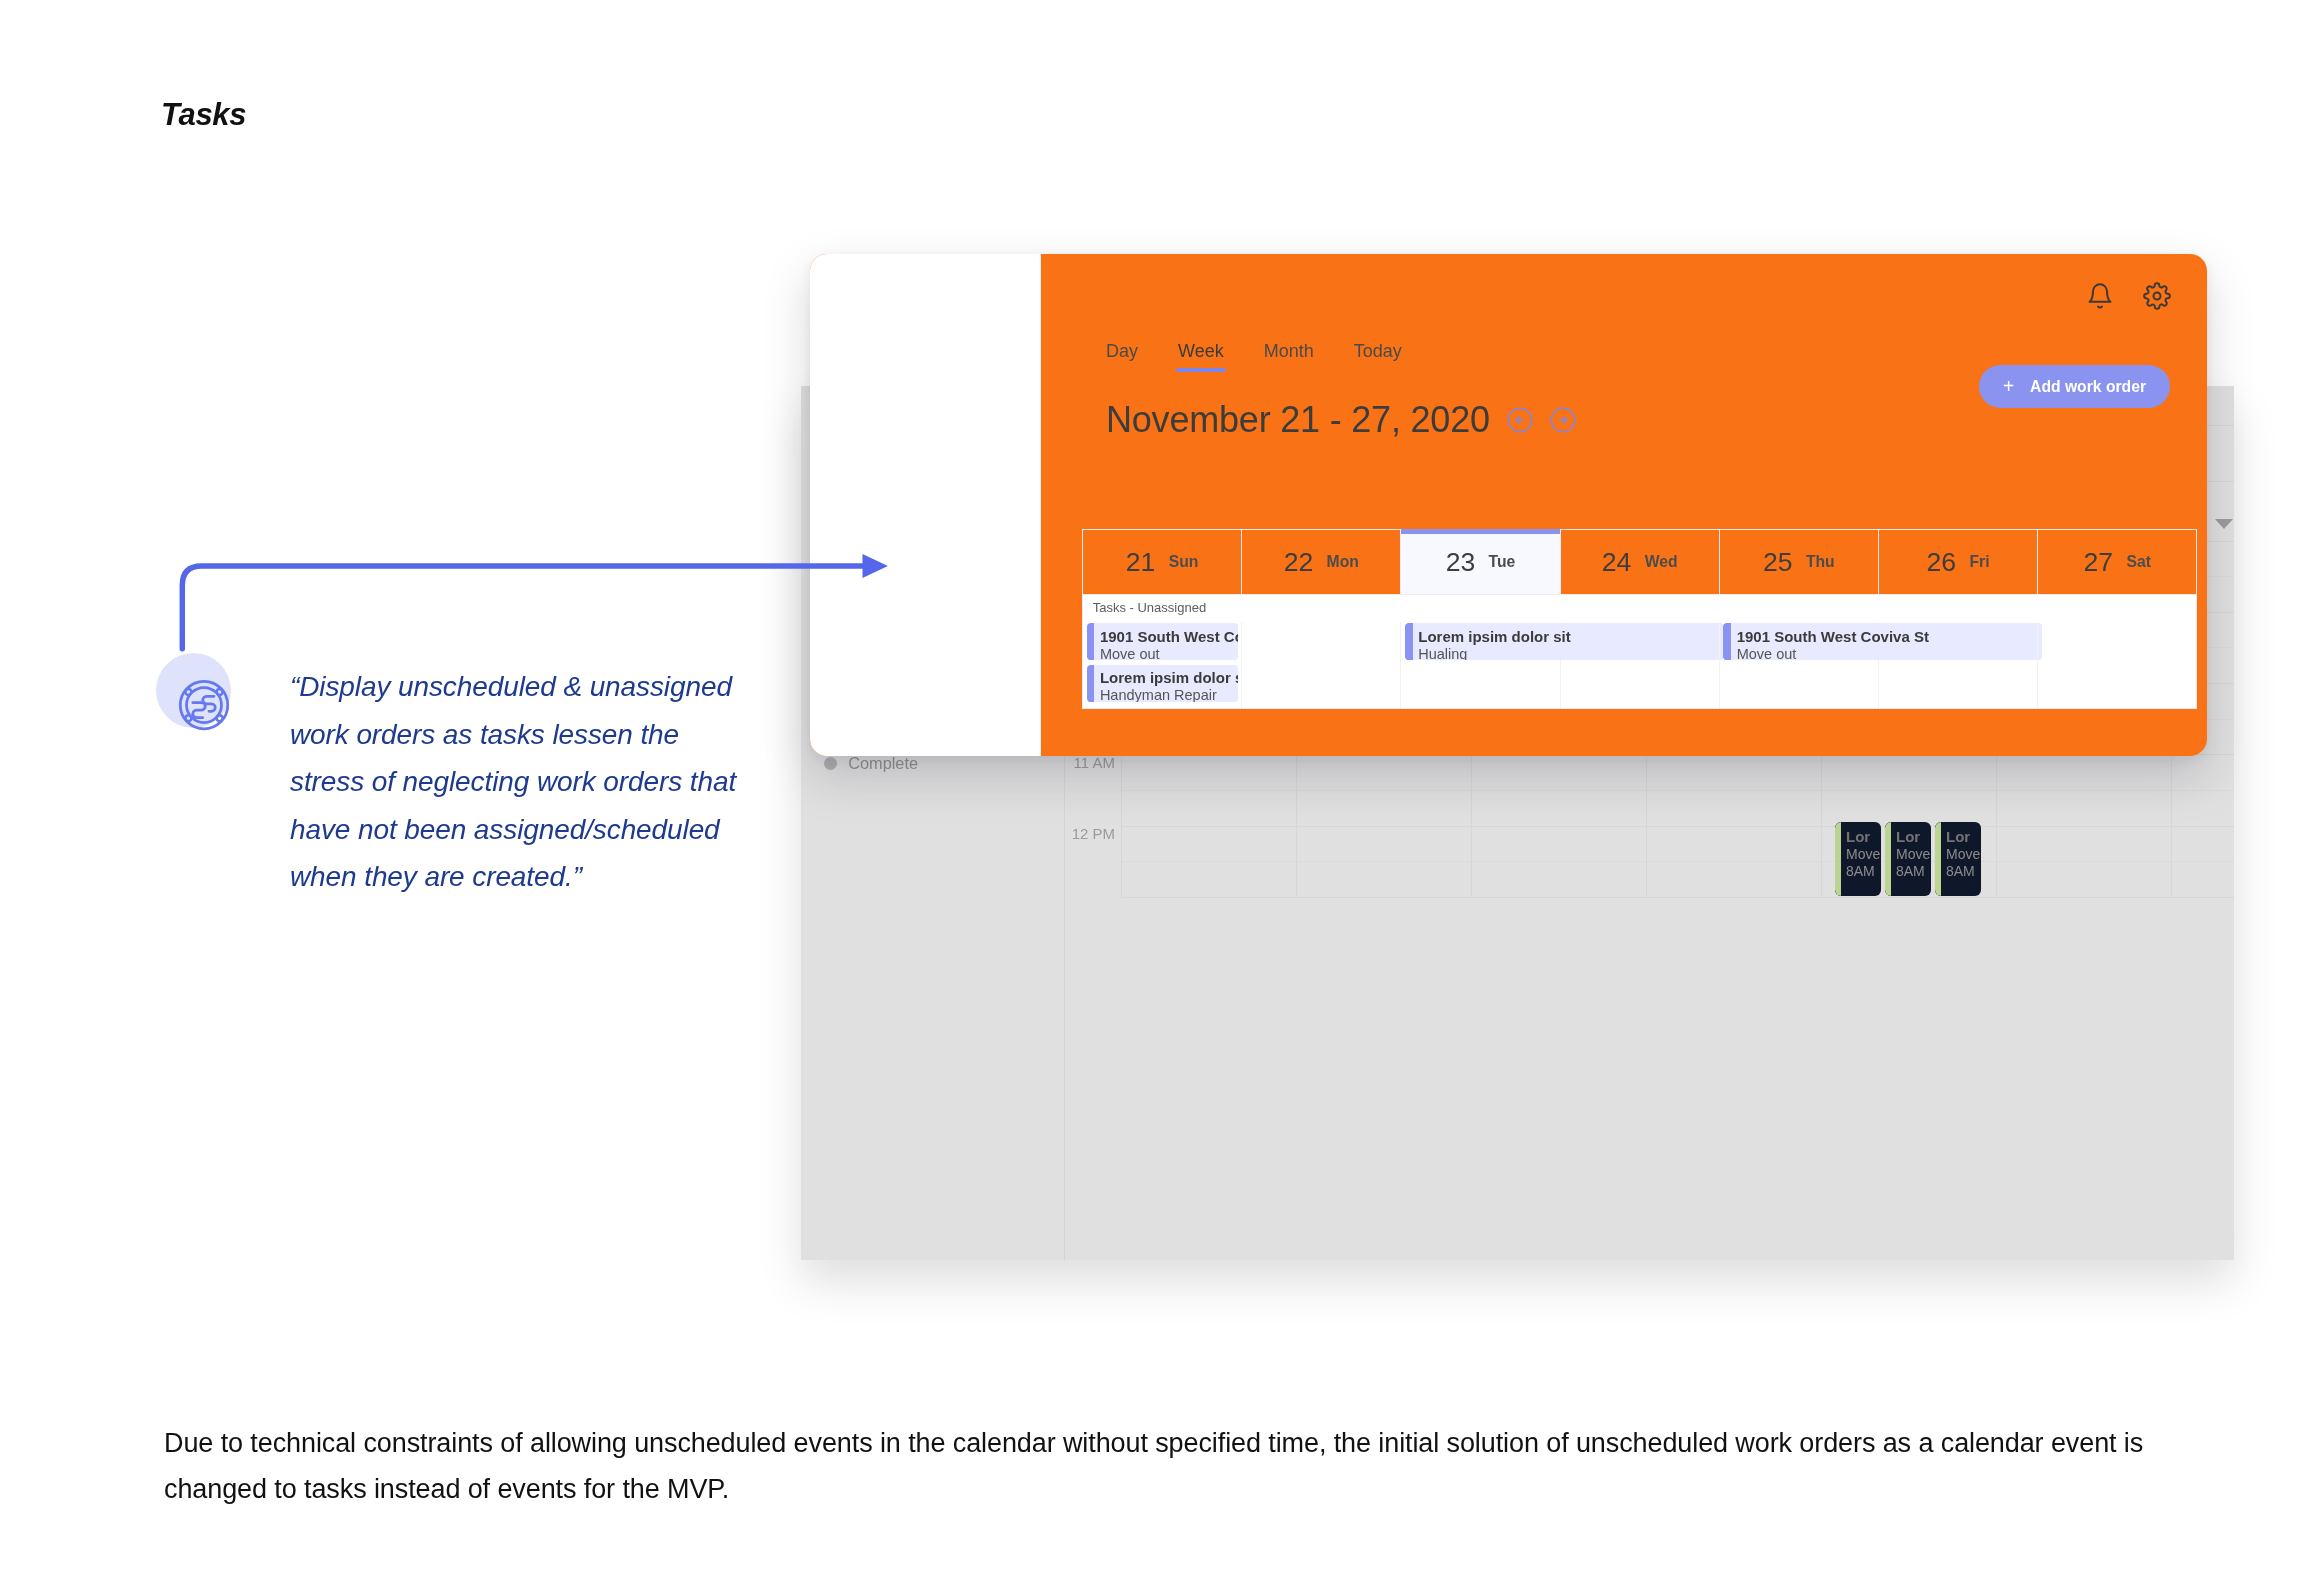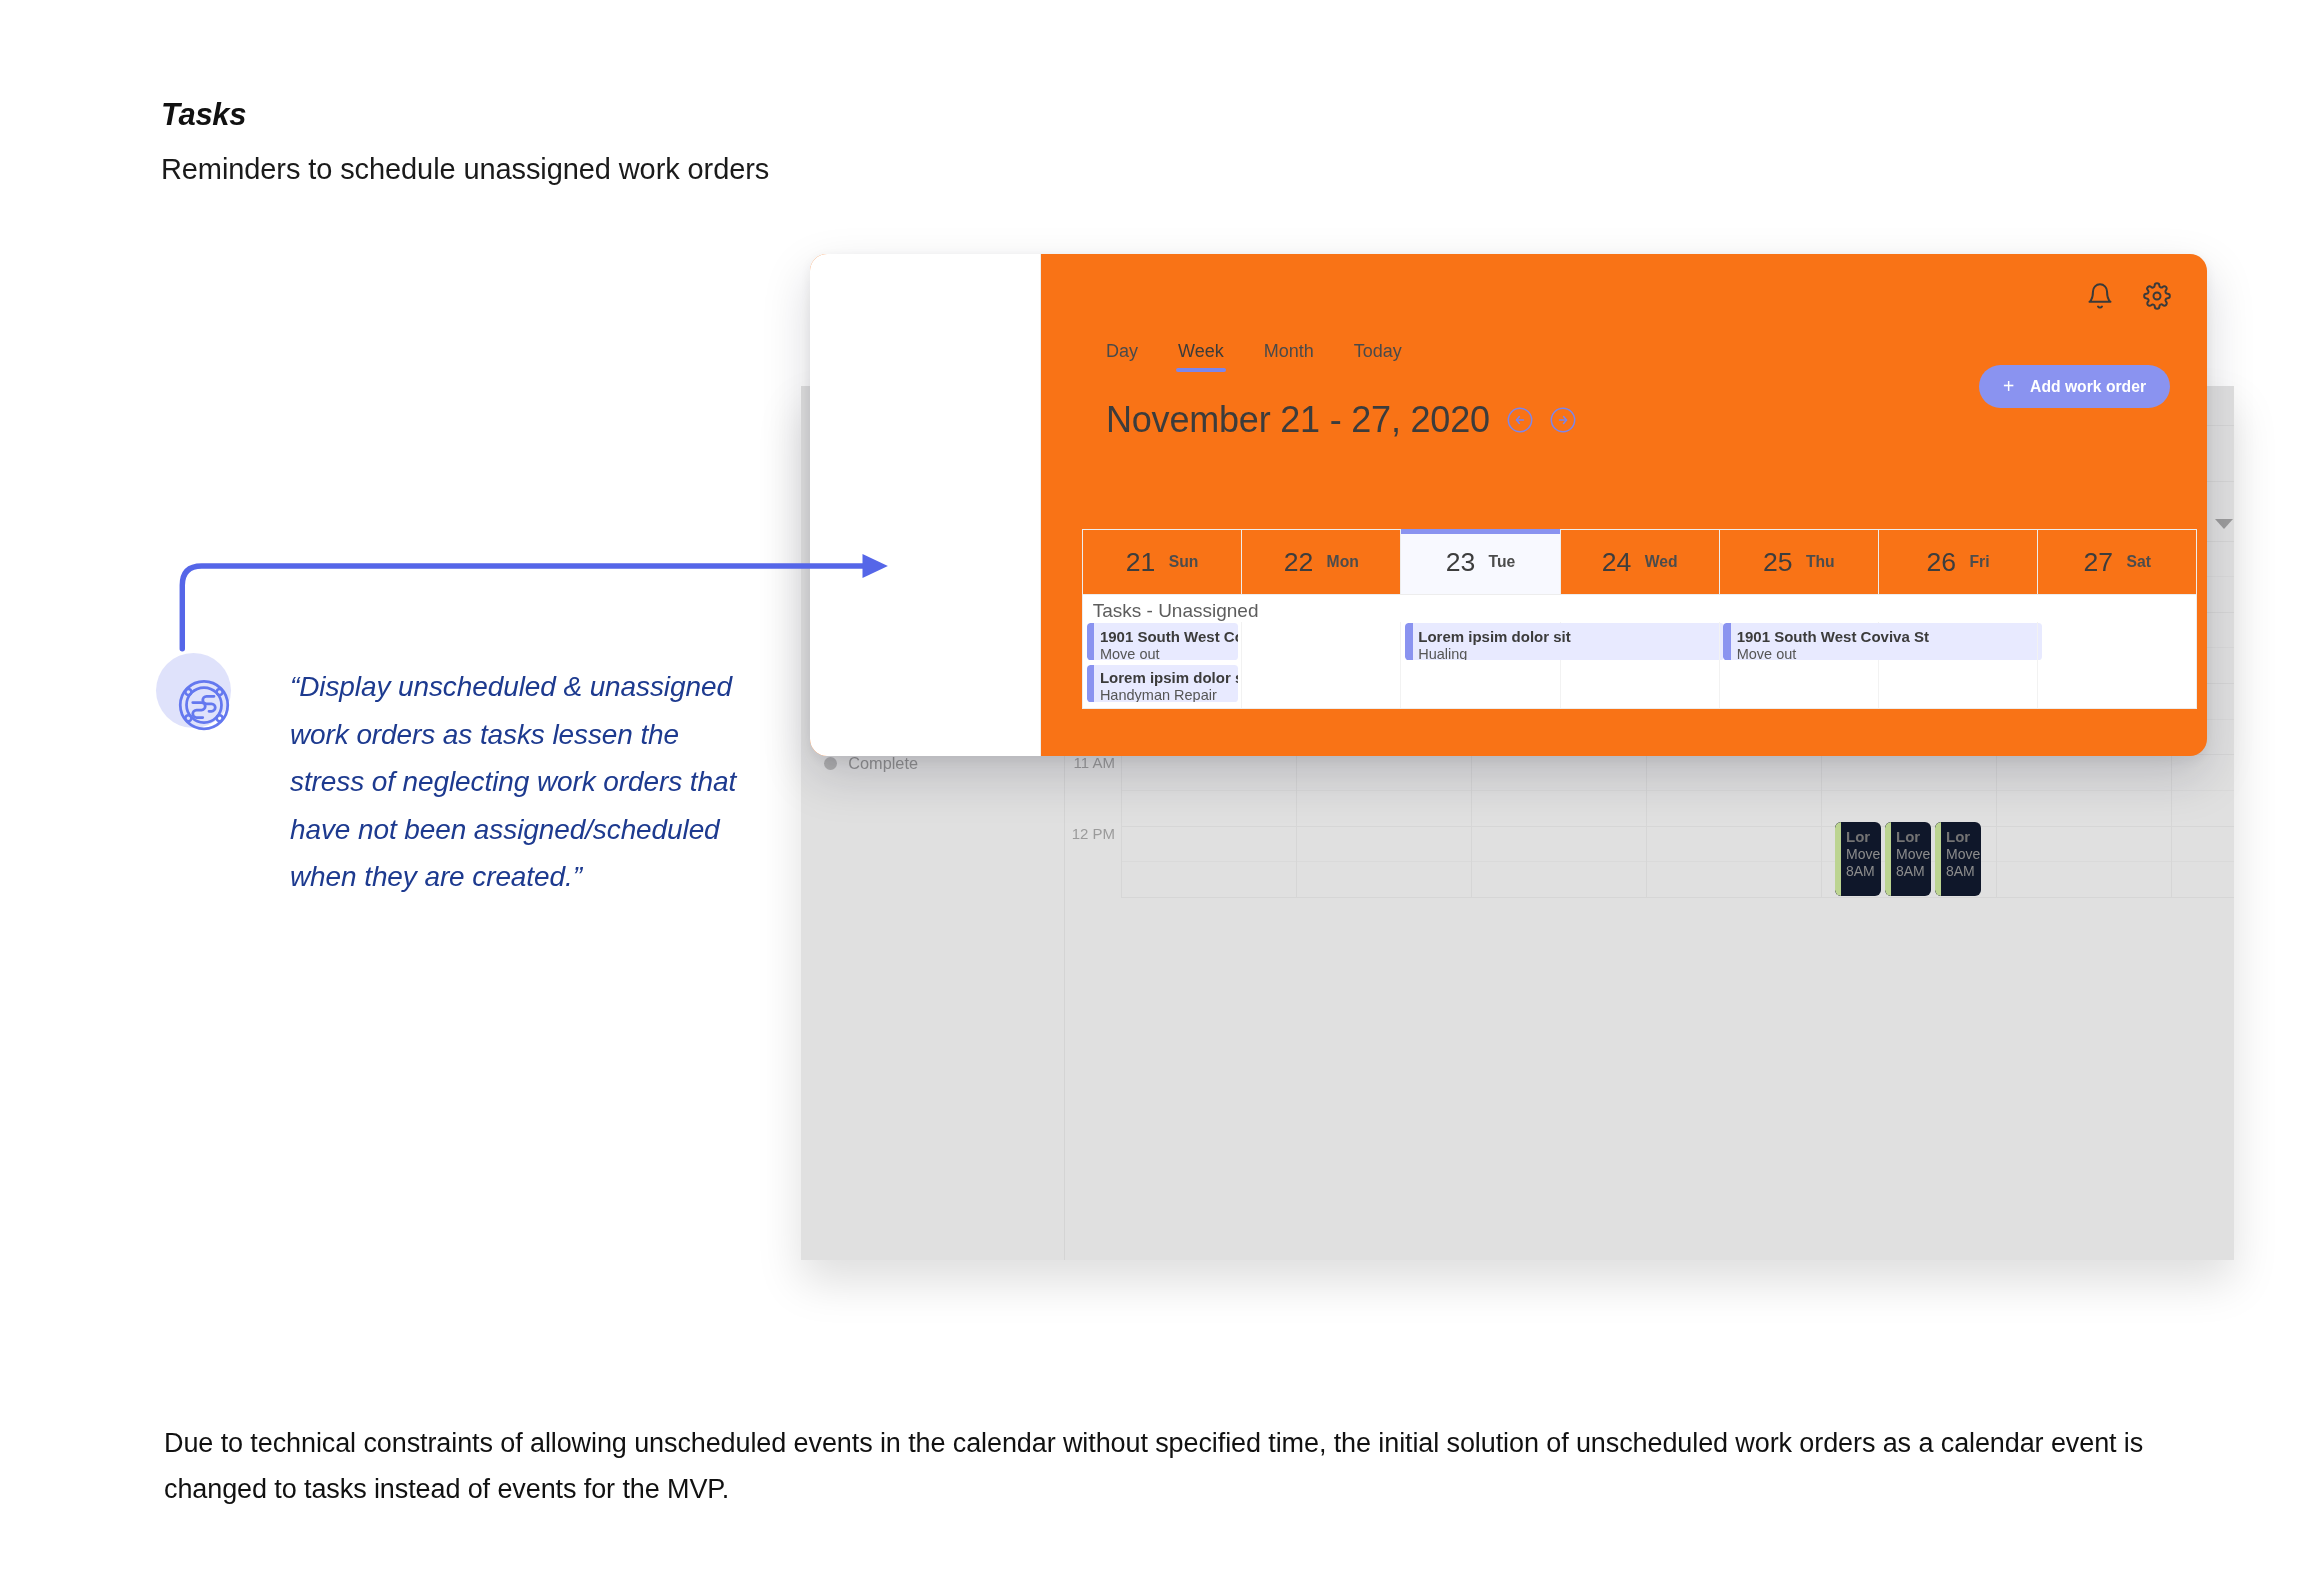--- a/index.html
+++ b/index.html
@@ -178,21 +178,21 @@
   .dnum { font-size: 26.6px; color: #3d3d3d; font-weight: 400; }
   .dname { font-size: 15.7px; color: #4c4c4c; font-weight: 700; }
 
   
   .tasks {
     position: absolute; left: 272px; top: 340px; right: 9.7px; height: 115px;
     border: 1.2px solid #ededed; background: #ffffff;
   }
   .tasks-label {
     position: absolute; left: 9.7px; top: 4.8px;
-    font-size: 19px; color: #5d5d5d;
+    font-size: 13px; color: #5d5d5d;
   }
   .tcols { position: absolute; left: 0; top: 26.6px; right: 0; bottom: 0; display: flex; }
   .tcol { flex: 1; position: relative; border-right: 1.2px solid #f2f2f2; }
   .tcol:last-child { border-right: none; }
   .task {
     position: absolute; left: 3.6px; right: 3.6px;
     background: #e8eaff; border-radius: 3.6px;
     padding: 4.8px 8.5px 4.8px 13.3px; overflow: hidden;
   }
   .task .bar {
@@ -201,21 +201,20 @@
   }
   .task .t { font-size: 15px; font-weight: 700; color: #3b3b3b; line-height: 1.2; white-space: nowrap; }
   .task .s { font-size: 14.5px; color: #555555; line-height: 1.2; white-space: nowrap; }
 </style>
 </head>
 <body>
 
 <div id="root">
 
   <div class="sec-title">Tasks</div>
-  <div class="sec-sub">Reminders to schedule unassigned work orders</div>
 
   <div class="bg-card">
 
     <div class="bg-sidebar">
       <div class="bg-sec-label" style="left:23px; top:134px;">My Calendars</div>
 
       <div class="bg-item" style="left:23px; top:171px;">
         <span class="ring"></span>
         <span class="lbl">Handyman</span>
       </div>

